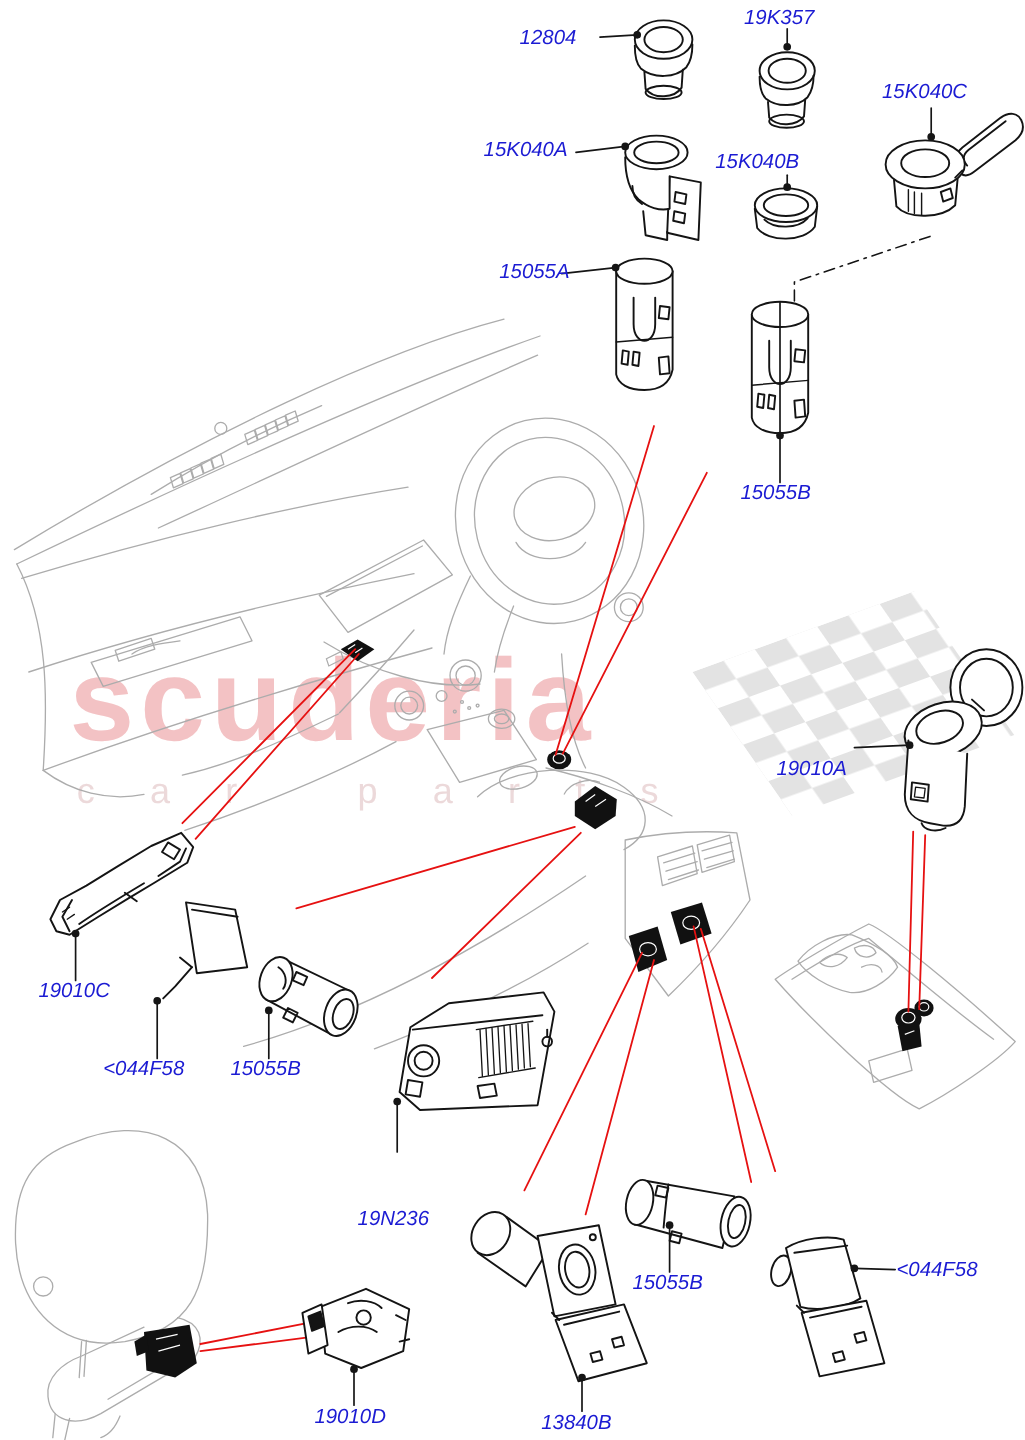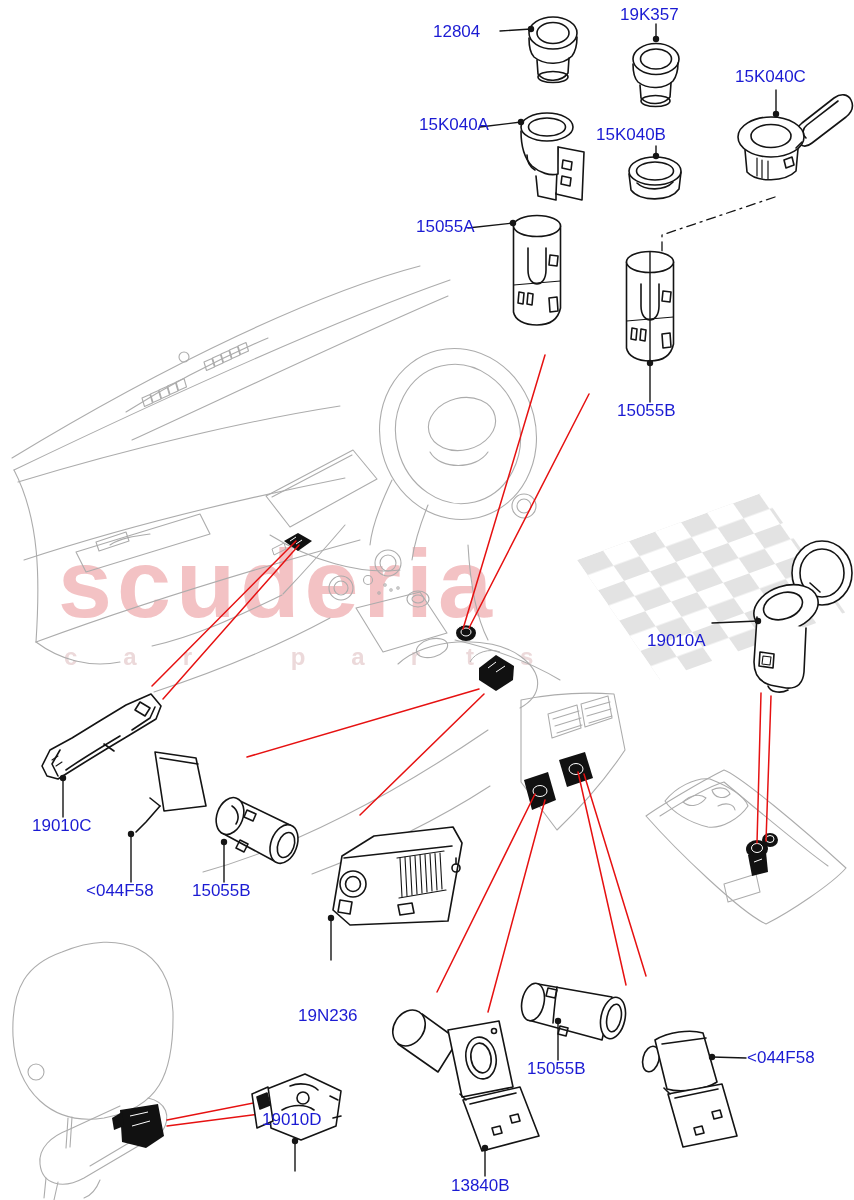--- a/index.html
+++ b/index.html
@@ -1,25 +1,25 @@
 <!DOCTYPE html>
 <html><head>
 <meta charset="utf-8">
 <style>
   html,body{margin:0;padding:0;background:#fff;}
   #canvas{position:relative;width:854px;height:1200px;background:#fff;overflow:hidden;
           font-family:"Liberation Sans", sans-serif;}
   #watermark-layer{position:absolute;inset:0;z-index:1;}
   .wm-brand{position:absolute;left:58px;top:528px;font-size:97px;font-weight:bold;
             letter-spacing:5px;color:#f3c2c4;white-space:nowrap;}
-  .wm-sub{position:absolute;left:64px;top:643px;font-size:24px;font-weight:bold;
+  .wm-sub{position:absolute;left:64px;top:643px;font-size:30px;font-weight:normal;
           letter-spacing:46px;color:#ecd9da;white-space:nowrap;}
   #art{position:absolute;inset:0;z-index:2;}
   #labels-layer{position:absolute;inset:0;z-index:3;}
-  .part-label{position:absolute;font-size:17px;color:#1b1bd3;white-space:nowrap;}
+  .part-label{position:absolute;font-size:17px;color:#1b1bd3;white-space:nowrap;font-style:italic;}
 </style>
 </head>
 <body>
 
 <div id="canvas">
 
   <div id="watermark-layer">
     <div class="wm-brand">scuderia</div>
     <div class="wm-sub">car parts</div>
   </div>
@@ -367,27 +367,27 @@
         <circle cx="295" cy="1141" r="3.2" stroke="none"></circle>
       <path d="M485,1148 L485,1176" fill="none"></path>
         <circle cx="485" cy="1148" r="3.2" stroke="none"></circle>
     </g>
   </svg>
 
   <div id="labels-layer">
     <div class="part-label" style="left:433px;top:22px">12804</div>
     <div class="part-label" style="left:620px;top:5px">19K357</div>
     <div class="part-label" style="left:735px;top:67px">15K040C</div>
-    <div class="part-label" style="left:419px;top:115px">15K040A</div>
+    <div class="part-label" style="left:403px;top:115px">15K040A</div>
     <div class="part-label" style="left:596px;top:125px">15K040B</div>
     <div class="part-label" style="left:416px;top:217px">15055A</div>
     <div class="part-label" style="left:617px;top:401px">15055B</div>
     <div class="part-label" style="left:647px;top:631px">19010A</div>
     <div class="part-label" style="left:32px;top:816px">19010C</div>
     <div class="part-label" style="left:86px;top:881px">&lt;044F58</div>
     <div class="part-label" style="left:192px;top:881px">15055B</div>
     <div class="part-label" style="left:298px;top:1006px">19N236</div>
     <div class="part-label" style="left:527px;top:1059px">15055B</div>
     <div class="part-label" style="left:747px;top:1048px">&lt;044F58</div>
-    <div class="part-label" style="left:262px;top:1110px">19010D</div>
+    <div class="part-label" style="left:262px;top:1171px">19010D</div>
     <div class="part-label" style="left:451px;top:1176px">13840B</div>
   </div>
 </div>
 
 </body></html>

